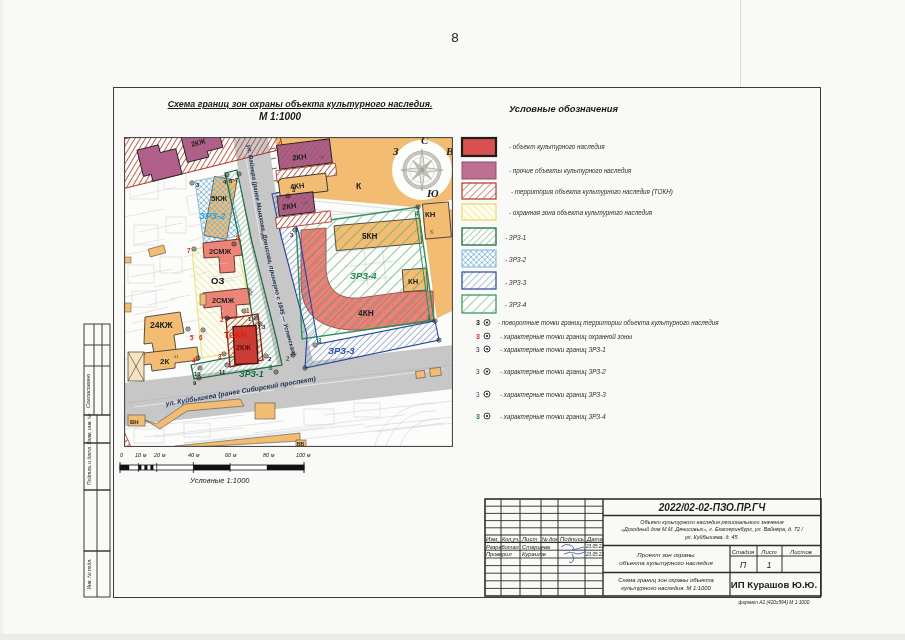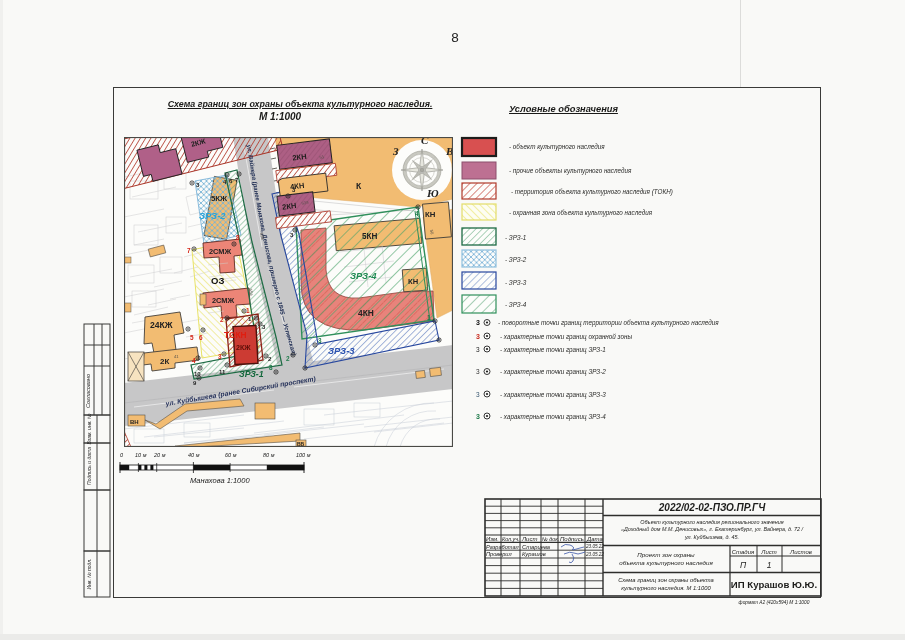--- a/index.html
+++ b/index.html
@@ -453,23 +453,23 @@
     <rect x="148.8" y="4" width="37.2" height="5" fill="#111"></rect>
     <line x1="2" y1="1" x2="2" y2="12" stroke="#111" stroke-width="0.9"></line>
     <line x1="20.4" y1="2" x2="20.4" y2="11" stroke="#111" stroke-width="0.7"></line>
     <line x1="38.7" y1="2" x2="38.7" y2="11" stroke="#111" stroke-width="0.7"></line>
     <line x1="75.4" y1="1" x2="75.4" y2="12" stroke="#111" stroke-width="0.8"></line>
     <line x1="112.1" y1="2" x2="112.1" y2="11" stroke="#111" stroke-width="0.7"></line>
     <line x1="186" y1="1" x2="186" y2="12" stroke="#111" stroke-width="0.9"></line>
   </g>
 </svg>
 
-<div class="abs" style="left:190px;top:476px;font-size:7.5px;font-style:italic;color:#222;">Манахова 1:1000</div>
-
-<div class="abs" style="left:509px;top:104px;font-size:9.3px;font-weight:bold;font-style:italic;color:#1a1a18;text-decoration:underline;">Условные обозначения</div>
+<div class="abs" style="left:190px;top:476px;font-size:7.5px;font-style:italic;color:#222;">Условные 1:1000</div>
+
+<div class="abs" style="left:509px;top:104px;font-size:9.3px;font-weight:bold;font-style:italic;color:#1a1a18;">Условные обозначения</div>
 
 <svg class="abs" style="left:460px;top:136px;" width="60" height="190" viewBox="0 0 60 190">
   <defs>
     <pattern id="hred" width="5" height="5" patternTransform="rotate(45)" patternUnits="userSpaceOnUse">
       <rect width="5" height="5" fill="#fdfdfb"></rect>
         <line x1="0" y1="0" x2="0" y2="5" stroke="#c0392b" stroke-width="1.2"></line>
     </pattern>
     <pattern id="hyel" width="5" height="5" patternTransform="rotate(-45)" patternUnits="userSpaceOnUse">
       <rect width="5" height="5" fill="#fdfdf2"></rect>
         <line x1="0" y1="0" x2="0" y2="5" stroke="#ece87e" stroke-width="1.4"></line>

